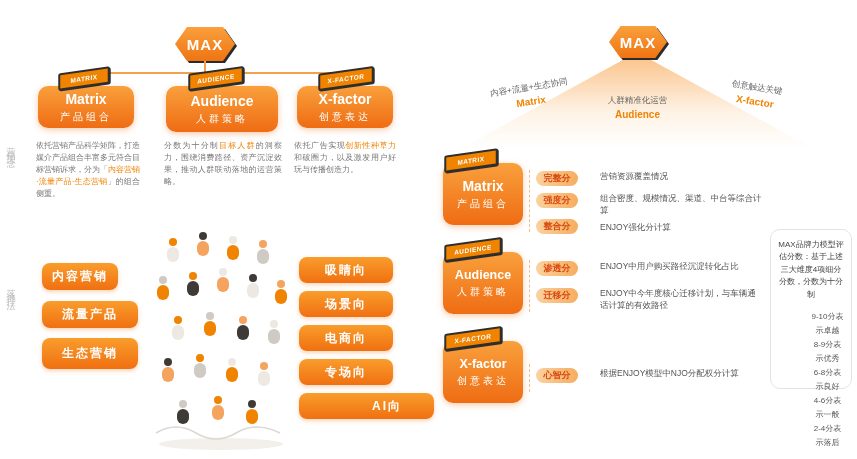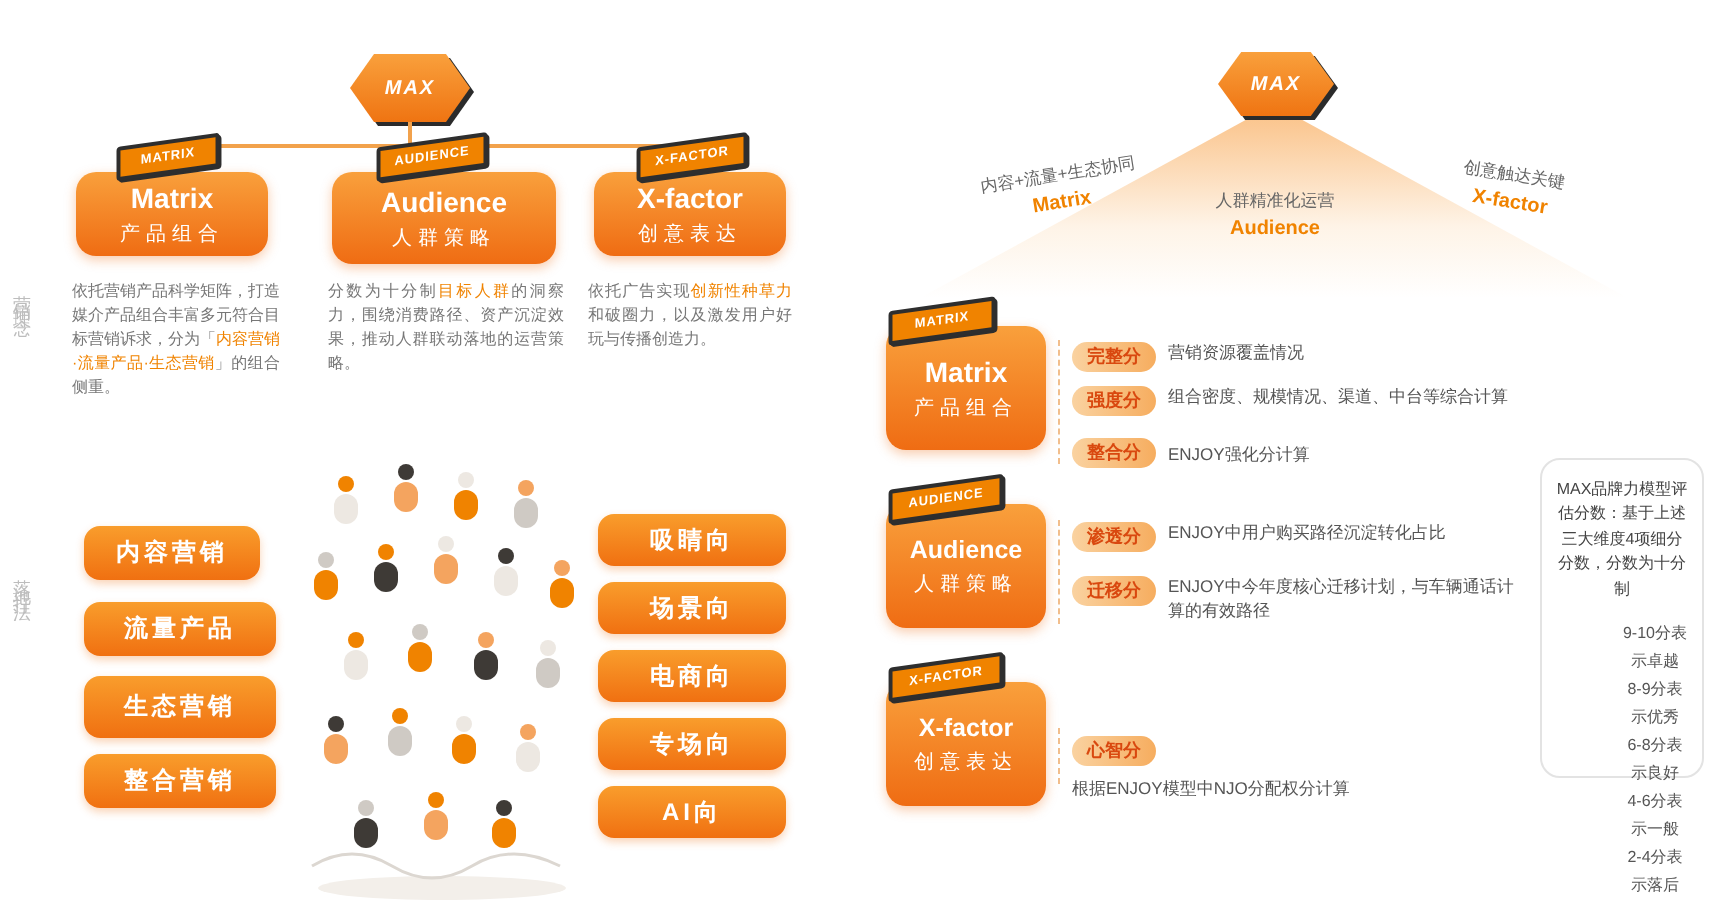--- a/index.html
+++ b/index.html
@@ -5,21 +5,21 @@
   html,body{margin:0;padding:0;background:#fff;}
   .canvas{position:relative;width:857px;height:459px;background:#fff;overflow:hidden;
           font-family:"Liberation Sans","DejaVu Sans",sans-serif;}
   .abs{position:absolute;}
 
   
   .hex{display:flex;align-items:center;justify-content:center;
        background:linear-gradient(180deg,#F9A03C,#EF7412);
        clip-path:polygon(0 50%,20% 0,80% 0,100% 50%,80% 100%,20% 100%);}
   .hexwrap{filter:drop-shadow(2px 2px 0 #2B2B2B);}
-  .hex span{color:#fff;font-weight:bold;font-style:italic;font-size:10px;letter-spacing:1px;}
+  .hex span{color:#fff;font-weight:bold;font-size:15px;letter-spacing:1px;}
 
   
   .line{background:#F2A24C;}
   .dash{width:0;border-left:1px dashed #F2BE8C;}
 
   
   .badge{display:flex;align-items:center;justify-content:center;
          background:#F08300;border:2px solid #2E2E2E;border-radius:2px;
          color:#fff;font-weight:bold;font-size:6.5px;letter-spacing:.5px;
          transform:rotate(-8deg) skewX(-8deg);box-shadow:1px 1px 0 #2E2E2E;z-index:3;}
@@ -44,21 +44,21 @@
            box-shadow:0 2px 4px rgba(240,112,17,.3);}
 
   
   .funnel{background:linear-gradient(180deg,rgba(246,140,30,.5),rgba(250,190,120,.18) 60%,rgba(255,255,255,0));
           clip-path:polygon(46.5% 0,53.5% 0,100% 100%,0 100%);}
   .flabel{text-align:center;}
   .flabel .cn{font-size:8.5px;color:#666;display:block;}
   .flabel .en{font-size:10px;font-weight:bold;color:#F08300;display:block;margin-top:2px;}
 
   
-  .scoreitem{display:flex;gap:6px;align-items:flex-start;}
+  .scoreitem{display:flex;gap:22px;align-items:flex-start;}
   .scorepill{flex:0 0 auto;width:42px;height:15px;line-height:15px;text-align:center;border-radius:8px;
              background:linear-gradient(90deg,#FAD2A0,#F6AD5F);color:#D9480F;font-size:9px;font-weight:bold;}
   .scoreitem .txt{flex:1;font-size:8.5px;color:#555;line-height:1.4;}
 
   .scorebox{border:1px solid #E3E3E3;border-radius:10px;padding:9px 7px;box-sizing:border-box;background:#fff;}
   .scorebox .intro{font-size:8px;color:#444;line-height:1.55;}
   .scorebox .scale{margin-top:9px;}
   .scorebox .scale div{font-size:8px;color:#555;line-height:1.75;margin-left:33px;}
 </style>
 </head>
@@ -101,24 +101,23 @@
   <p class="abs desc" style="left:164px;top:140px;width:118px;">
     <span>分数为十分制</span><span class="hl">目标人群</span><span>的洞察力，围绕消费路径、资产沉淀效果，推动人群联动落地的运营策略。</span>
   </p>
   <p class="abs desc" style="left:294px;top:140px;width:102px;">
     <span>依托广告实现</span><span class="hl">创新性种草力</span><span>和破圈力，以及激发用户好玩与传播创造力。</span>
   </p>
 
   <div class="abs vlabel" style="left:4px;top:140px;">营销理念</div>
   <div class="abs vlabel" style="left:4px;top:282px;">落地打法</div>
 
-  <div class="abs pillbtn" style="left:42px;top:263px;width:88px;height:27px;">内容营销</div>
+  <div class="abs pillbtn" style="left:42px;top:263px;width:76px;height:27px;">内容营销</div>
   <div class="abs pillbtn" style="left:42px;top:301px;width:96px;height:27px;">流量产品</div>
   <div class="abs pillbtn" style="left:42px;top:338px;width:96px;height:31px;">生态营销</div>
-  <div class="abs pillbtn" style="left:42px;top:377px;width:96px;height:27px;">整合营销</div>
 
   <div class="abs" style="left:148px;top:228px;width:146px;height:226px;">
     <svg width="146" height="226" viewBox="0 0 146 226">
       <ellipse cx="73" cy="216" rx="62" ry="6" fill="#F3EFEA"></ellipse>
       <path d="M8 205 q20 -12 40 0 t40 0 t44 0" stroke="#DCD7D1" fill="none" stroke-width="1.5"></path>
       <g>
         <circle cx="25" cy="14" r="4" fill="#F08300"></circle>
           <rect x="19" y="19" width="12" height="15" rx="6" fill="#EDE8E2"></rect>
         <circle cx="55" cy="8" r="4" fill="#3E3A36"></circle>
           <rect x="49" y="13" width="12" height="15" rx="6" fill="#F4A45F"></rect>
@@ -159,21 +158,21 @@
         <circle cx="104" cy="176" r="4" fill="#3E3A36"></circle>
           <rect x="98" y="181" width="12" height="15" rx="6" fill="#F08300"></rect>
       </g>
     </svg>
   </div>
 
   <div class="abs pillbtn" style="left:299px;top:257px;width:94px;height:26px;">吸睛向</div>
   <div class="abs pillbtn" style="left:299px;top:291px;width:94px;height:26px;">场景向</div>
   <div class="abs pillbtn" style="left:299px;top:325px;width:94px;height:26px;">电商向</div>
   <div class="abs pillbtn" style="left:299px;top:359px;width:94px;height:26px;">专场向</div>
-  <div class="abs pillbtn" style="left:299px;top:393px;width:94px;height:26px;">AI向</div>
+  <div class="abs pillbtn" style="left:299px;top:393px;width:94px;height:26px;padding-left:41px;">AI向</div>
 
   <div class="abs funnel" style="left:460px;top:59px;width:354px;height:90px;"></div>
 
   <div class="abs hexwrap" style="left:609px;top:26px;">
     <div class="hex" style="width:58px;height:32px;">
       <span>MAX</span>
     </div>
   </div>
 
   <div class="abs flabel" style="left:470px;top:82px;width:120px;transform:rotate(-9deg);">
@@ -222,21 +221,21 @@
     <div class="scorepill">迁移分</div>
     <div class="txt">ENJOY中今年度核心迁移计划，与车辆通话计算的有效路径</div>
   </div>
 
   <div class="abs badge" style="left:444px;top:330px;width:54px;height:13px;">X-FACTOR</div>
   <div class="abs nodebox" style="left:443px;top:341px;width:80px;height:62px;">
     <div class="t" style="font-size:12.5px;">X-factor</div>
     <div class="s">创意表达</div>
   </div>
   <div class="abs dash" style="left:529px;top:364px;height:28px;"></div>
-  <div class="abs scoreitem" style="left:536px;top:368px;width:228px;flex-direction:column;">
+  <div class="abs scoreitem" style="left:536px;top:368px;width:228px;">
     <div class="scorepill">心智分</div>
     <div class="txt">根据ENJOY模型中NJO分配权分计算</div>
   </div>
 
   <div class="abs scorebox" style="left:770px;top:229px;width:82px;height:160px;text-align:center;">
     <div class="intro">MAX品牌力模型评估分数：基于上述三大维度4项细分分数，分数为十分制</div>
     <div class="scale">
       <div>9-10分表示卓越</div>
       <div>8-9分表示优秀</div>
       <div>6-8分表示良好</div>

